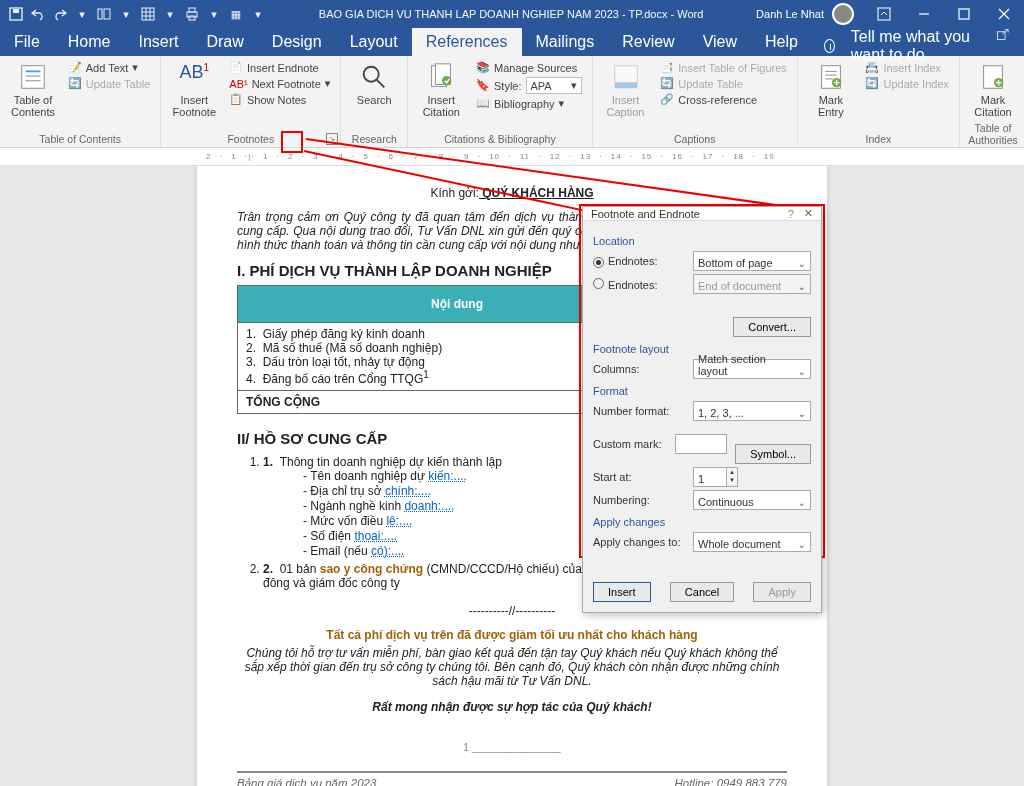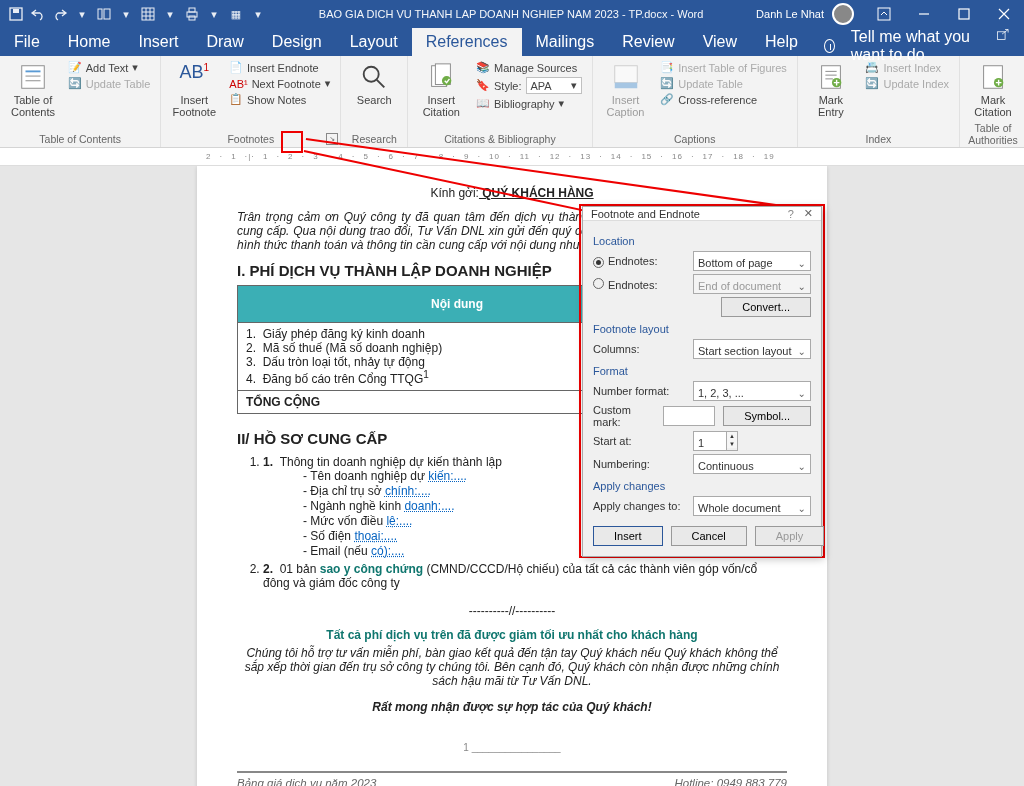--- a/index.html
+++ b/index.html
@@ -39,21 +39,21 @@
 
 .ruler { height: 18px; background: #fff; border-bottom: 1px solid #ddd; font-size: 8px; color: #888; padding-left: 200px; letter-spacing: 1px; display:flex; align-items:center; gap:2px; overflow:hidden;}
 .ruler span { margin: 0 6px; }
 
 
 .doc-wrap { position: absolute; top: 166px; left: 0; right: 0; bottom: 0; background: #e6e6e6; overflow: hidden; }
 .page { background: #fff; width: 630px; margin: 0 auto; padding: 20px 40px 30px 40px; font-family: "Times New Roman", serif; font-size: 12px; color: #222; min-height: 620px; box-shadow: 0 1px 4px rgba(0,0,0,.15);}
 .p-center { text-align: center; }
 .p-italic { font-style: italic; }
 .p-bold { font-weight: bold; }
-.p-red { color: #0f766e; }
+.p-red { color: #a16207; }
 .sec-h { font-weight: bold; margin: 10px 0 6px 0; font-size: 15px;}
 table.svc { border-collapse: collapse; width: 100%; margin-top: 4px; }
 table.svc th { background: #3bafb5; color: #fff; font-weight: bold; padding: 4px 8px; border: 1px solid #666; font-size: 12px;}
 table.svc td { border: 1px solid #666; padding: 4px 8px; font-size: 12px; vertical-align: middle;}
 .num-cell { text-align: right; }
 .ol { margin: 8px 0 0 26px; }
 .ol li { margin-bottom: 2px; }
 .ul-dash { margin-left: 40px; }
 .ul-dash li { list-style: none; margin-bottom: 1px; }
 .ul-dash li::before { content: "- "; }
@@ -71,21 +71,21 @@
 
 .dialog { position: absolute; top: 206px; left: 582px; width: 240px; background: #f0f0f0; border: 1px solid #aaa; font-size: 11px; color: #333; box-shadow: 2px 2px 8px rgba(0,0,0,.25); }
 .dialog .dlg-title { background: #fff; padding: 0 8px; display: flex; align-items: center; border-bottom:1px solid #ddd;}
 .dialog .dlg-title .t { flex:1; }
 .dialog .dlg-body { padding: 8px 10px 10px 10px; }
 .dlg-sect { color:#2b579a; font-size:11px; margin: 6px 0 4px 0; }
 .dlg-row { display:flex; align-items:center; gap:8px; margin:3px 0; }
 .dlg-row label { width: 92px; }
 .dlg-input, .dlg-select { border:1px solid #aaa; background:#fff; padding:1px 4px; font-size:11px; flex:1; height:20px; display:flex; align-items:flex-end; justify-content:space-between;}
 .dlg-select::after { content:"⌄"; font-size:10px; color:#666; }
-.dlg-btn { border:1px solid #999; background:#e9e9e9; padding:3px 20px; font-size:11px; cursor:pointer; }
+.dlg-btn { border:1px solid #999; background:#e9e9e9; padding:3px 14px; font-size:11px; cursor:pointer;margin-top:20px; }
 .dlg-btn.primary { border:1.5px solid #2b579a; }
 .dlg-btn.dim { color:#999; }
 .dlg-btnrow { display:flex; justify-content:space-between; gap:8px; margin-top:10px;}
 .radio { width:11px;height:11px;border:1px solid #666;border-radius:50%;display:inline-flex;align-items:center;justify-content:center;margin-right:4px;}
 .radio.checked::after{content:"";width:5px;height:5px;background:#333;border-radius:50%;}
 .spinner { display:flex; }
 .spin-btns { display:flex; flex-direction:column; border:1px solid #aaa; border-left:none; }
 .spin-btns span{font-size:6px;line-height:8px;padding:0 2px;background:#f6f6f6;}
 svg { display:block; }
 </style>
@@ -399,21 +399,21 @@
         </div>
     </div>
     <div class="dlg-row" style="justify-content:flex-end">
         <button class="dlg-btn">Convert...</button>
       </div>
 
     <div class="dlg-sect">Footnote layout</div>
     <div class="dlg-row">
       <label>Columns:</label>
       <div class="dlg-select">
-          <span>Start section layout</span>
+          <span>Match section layout</span>
         </div>
     </div>
 
     <div class="dlg-sect">Format</div>
     <div class="dlg-row">
       <label>Number format:</label>
       <div class="dlg-select">
           <span>1, 2, 3, ...</span>
         </div>
     </div>

